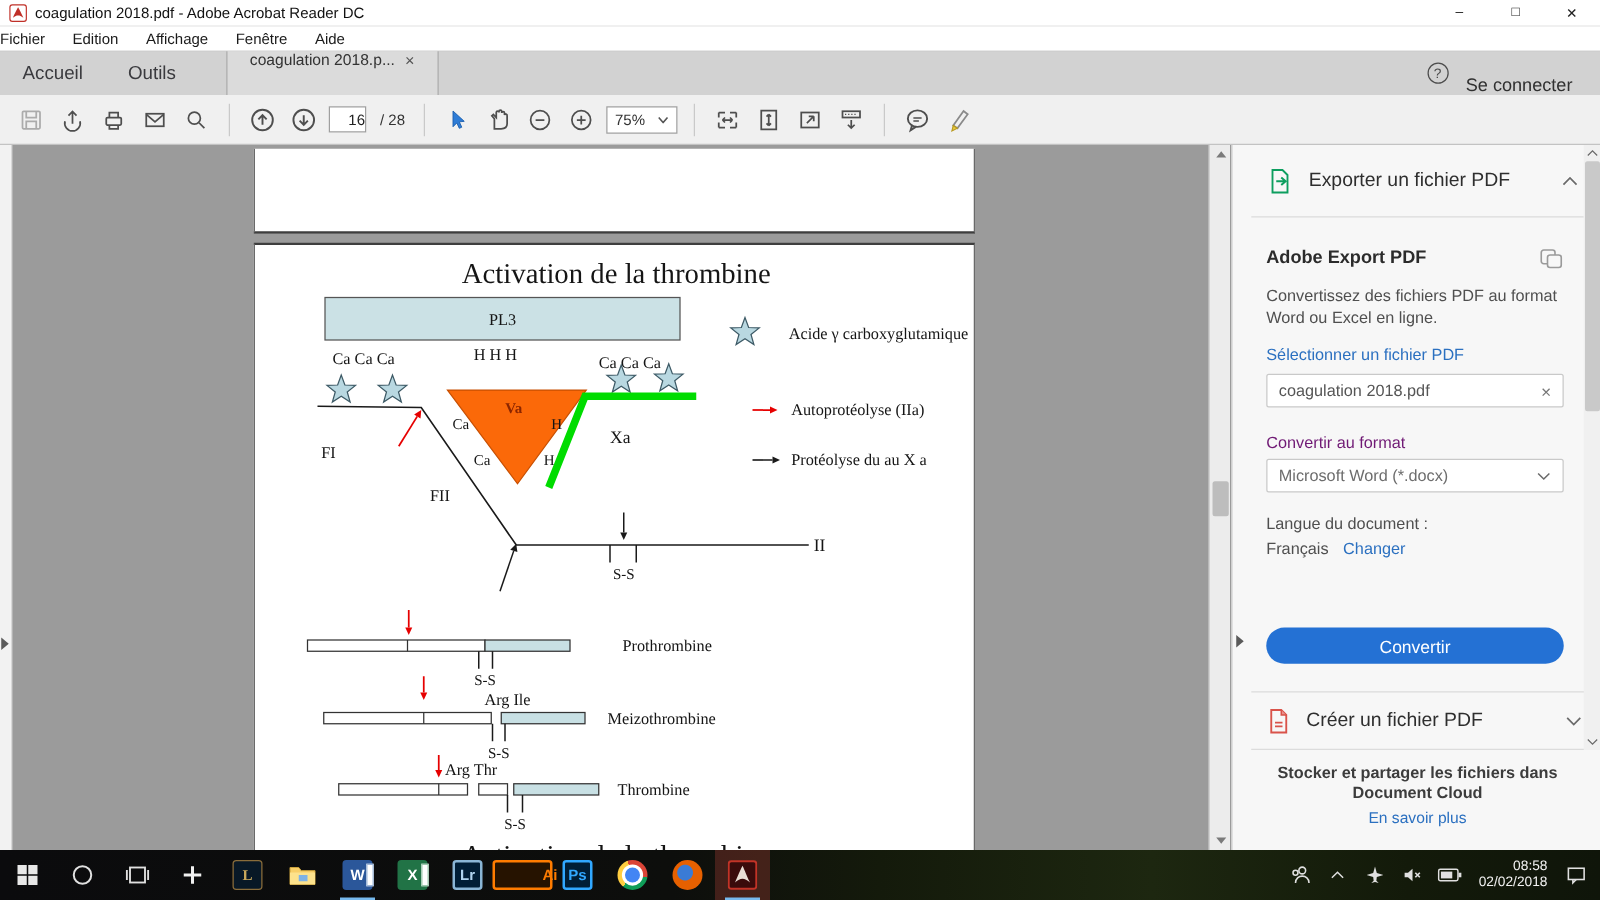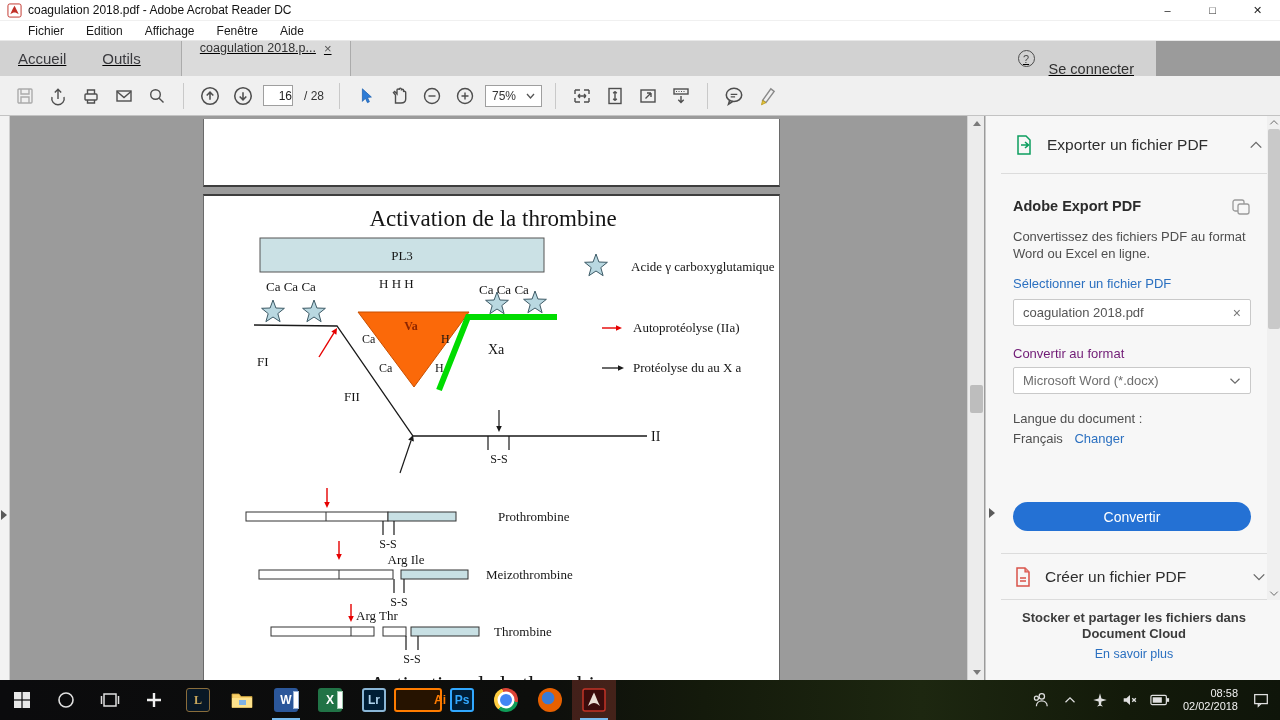--- a/index.html
+++ b/index.html
@@ -9,25 +9,25 @@
   .abs { position:absolute; }
 
   
   .titlebar { left:0; top:0; width:1280px; height:21px; background:#ffffff; display:flex; align-items:center; border-bottom:1px solid #f0f0f0; }
   .titlebar .appico { width:15px; height:15px; margin:0 6px 0 7px; }
   .titlebar .ttl { font-size:12px; color:#111; }
   .wctrls { margin-left:auto; display:flex; height:100%; }
   .wbtn { width:45px; height:100%; display:flex; align-items:center; justify-content:center; font-size:11px; color:#222; cursor:default; }
 
   
-  .menubar { left:0; top:21px; width:1280px; height:20px; background:#ffffff; display:flex; align-items:center; gap:22px; padding-left:28px; border-bottom:1px solid #e8e8e8; }
+  .menubar { left:0; top:21px; width:1280px; height:20px; background:#ffffff; display:flex; align-items:center; gap:22px; padding-left:0; border-bottom:1px solid #e8e8e8; }
   .menuitem { font-size:12px; color:#1a1a1a; }
 
   
-  .tabbar { left:0; top:41px; width:1156px; height:35px; background:#d2d2d2; display:flex; align-items:stretch;text-decoration:underline; }
+  .tabbar { left:0; top:41px; width:1280px; height:35px; background:#d2d2d2; display:flex; align-items:stretch; }
   .navtab { padding:0 18px; display:flex; align-items:center; font-size:15px; color:#3a3a3e; }
   .doctab { margin-left:22px; width:170px; background:#dbdbdb; border-left:1px solid #ababab; border-right:1px solid #ababab; display:flex; justify-content:center; gap:8px; font-size:12.5px; color:#333; }
   .doctab .x { font-size:13px; color:#555; }
   .tabright { margin-left:auto; display:flex; align-items:center; gap:14px; padding-right:22px; }
   .helpcirc { width:17px; height:17px; border:1.5px solid #4c4c4c; border-radius:50%; display:flex; align-items:center; justify-content:center; font-size:11px; color:#4c4c4c; }
   .signin { font-size:14.5px; color:#303030;margin-top:21px; }
 
   
   .toolbar { left:0; top:76px; width:1280px; height:40px; background:#f0f0f0; border-bottom:1px solid #c3c3c3; display:flex; align-items:center; padding-left:12px; gap:7px; }
   .ticon { width:26px; height:26px; display:flex; align-items:center; justify-content:center; }

